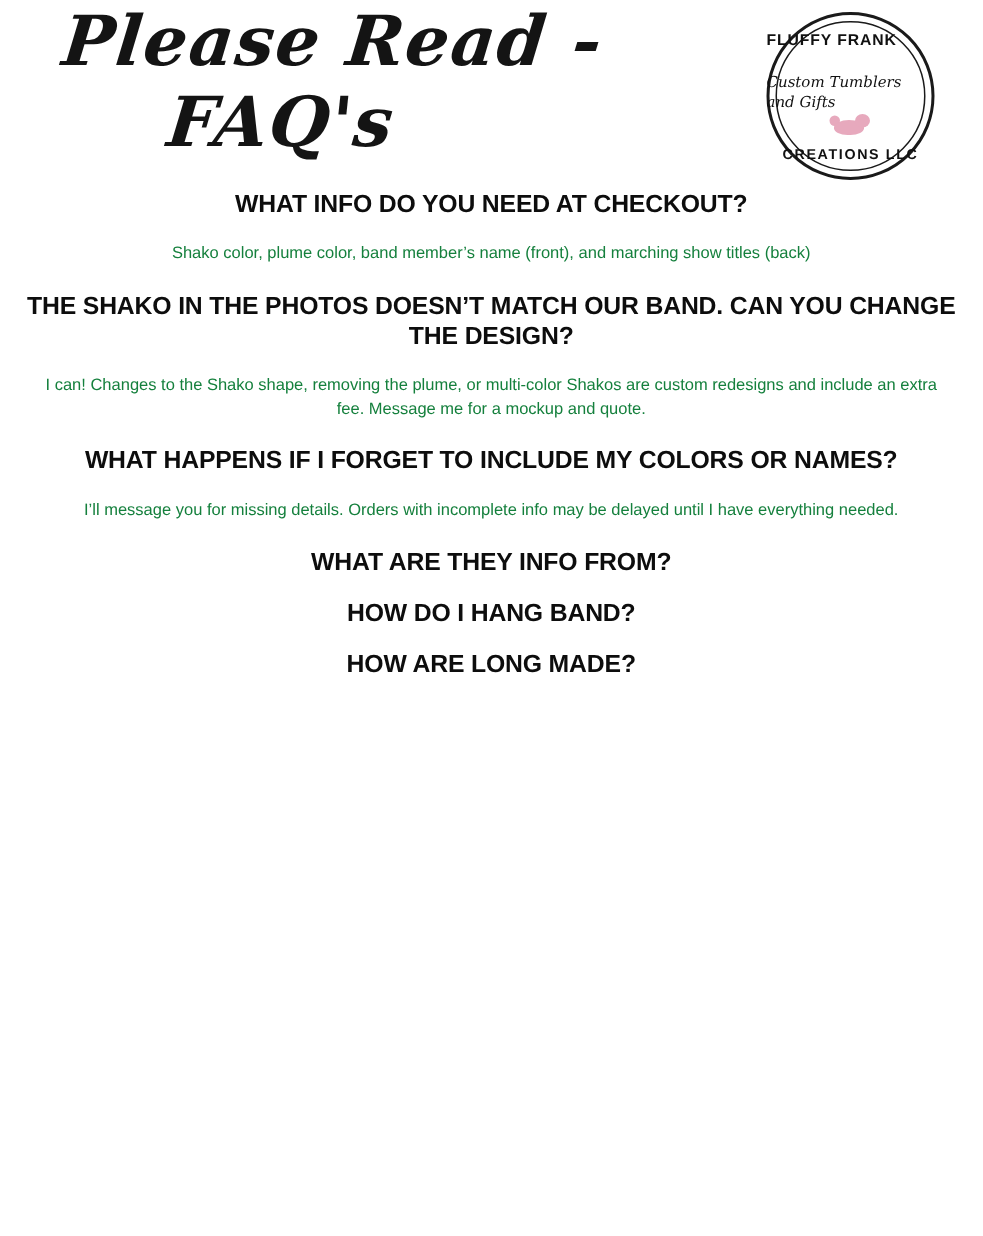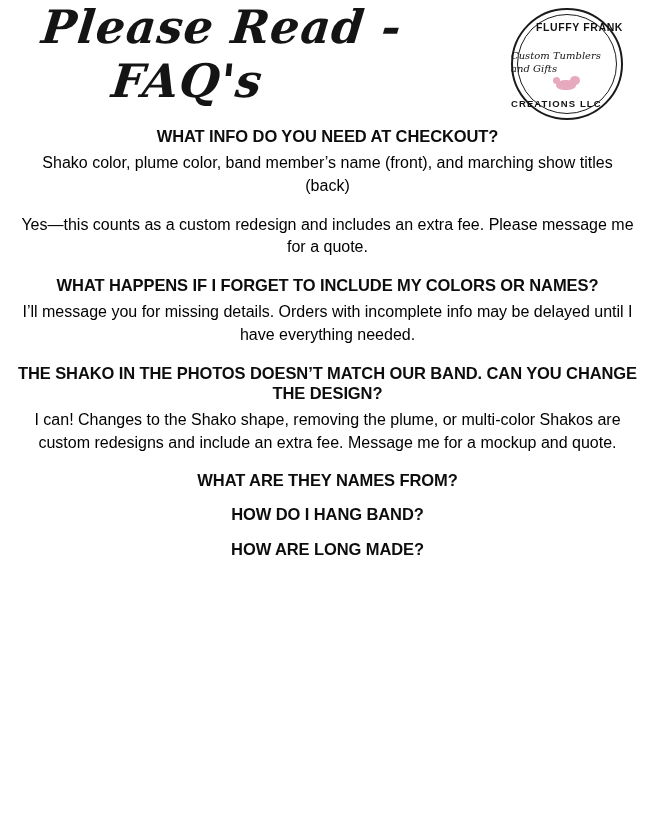--- a/index.html
+++ b/index.html
@@ -72,21 +72,21 @@
     inset: 6px;
     border-radius: 50%;
     border: 1px solid #1a1a1a;
     box-sizing: border-box;
   }
   .logo-top {
     position: absolute;
     top: 13px;
     left: 0;
     right: 0;
-    text-align: right;
+    text-align: left;
     font-size: 10.5px;
     font-weight: 700;
     letter-spacing: 0.6px;
     line-height: 1.15;
     color: #111;
   }
   .logo-mid {
     position: absolute;
     top: 42px;
     left: 0;
@@ -96,20 +96,21 @@
     font-style: italic;
     font-size: 10px;
     line-height: 1.25;
     color: #111;
   }
   .logo-bottom {
     position: absolute;
     bottom: 11px;
     left: 0;
     right: 0;
+    text-align: center;
     font-size: 9.5px;
     font-weight: 700;
     letter-spacing: 1.1px;
     color: #111;
   }
   .logo-mark {
     position: absolute;
     left: 50%;
     top: 66px;
     transform: translateX(-50%);
@@ -155,25 +156,25 @@
     text-align: center;
     font-size: 16.5px;
     font-weight: 700;
     color: #0d0d0d;
     line-height: 1.22;
     letter-spacing: -0.1px;
     padding: 0 6px;
   }
   .faq-a {
     text-align: center;
-    font-size: 16px;
+    font-size: 11px;
     font-weight: 400;
-    color: #000000;
+    color: #15803d;
     line-height: 1.42;
-    margin-top: 6px;
+    margin-top: 16px;
     padding: 0 8px;
   }
   .gap-sm { margin-bottom: 14px; }
 </style>
 </head>
 <body>
 
 <div class="page">
 
   <div class="header">
@@ -200,36 +201,35 @@
   </div>
 
   <div class="faq-list">
 
     <div class="faq-item">
       <div class="faq-q">WHAT INFO DO YOU NEED AT CHECKOUT?</div>
       <div class="faq-a">Shako color, plume color, band member’s name (front), and marching show titles (back)</div>
     </div>
 
     <div class="faq-item">
-      <div class="faq-a">Yes—this counts as a custom redesign and includes an extra fee. Please message me for a quote.</div>
+    </div>
+
+    <div class="faq-item">
+      <div class="faq-q">THE SHAKO IN THE PHOTOS DOESN’T MATCH OUR BAND. CAN YOU CHANGE THE DESIGN?</div>
+      <div class="faq-a">I can! Changes to the Shako shape, removing the plume, or multi-color Shakos are custom redesigns and include an extra fee. Message me for a mockup and quote.</div>
     </div>
 
     <div class="faq-item">
       <div class="faq-q">WHAT HAPPENS IF I FORGET TO INCLUDE MY COLORS OR NAMES?</div>
       <div class="faq-a">I’ll message you for missing details. Orders with incomplete info may be delayed until I have everything needed.</div>
     </div>
 
-    <div class="faq-item">
-      <div class="faq-q">THE SHAKO IN THE PHOTOS DOESN’T MATCH OUR BAND. CAN YOU CHANGE THE DESIGN?</div>
-      <div class="faq-a">I can! Changes to the Shako shape, removing the plume, or multi-color Shakos are custom redesigns and include an extra fee. Message me for a mockup and quote.</div>
-    </div>
-
 
     <div class="faq-item gap-sm">
-      <div class="faq-q">WHAT ARE THEY NAMES FROM?</div>
+      <div class="faq-q">WHAT ARE THEY INFO FROM?</div>
     </div>
 
     <div class="faq-item gap-sm">
       <div class="faq-q">HOW DO I HANG BAND?</div>
     </div>
 
     <div class="faq-item">
       <div class="faq-q">HOW ARE LONG MADE?</div>
     </div>
 

